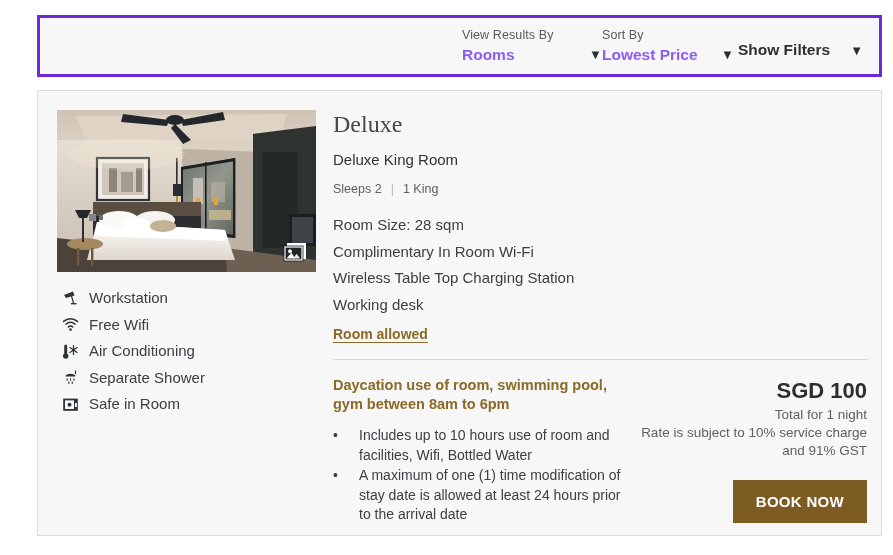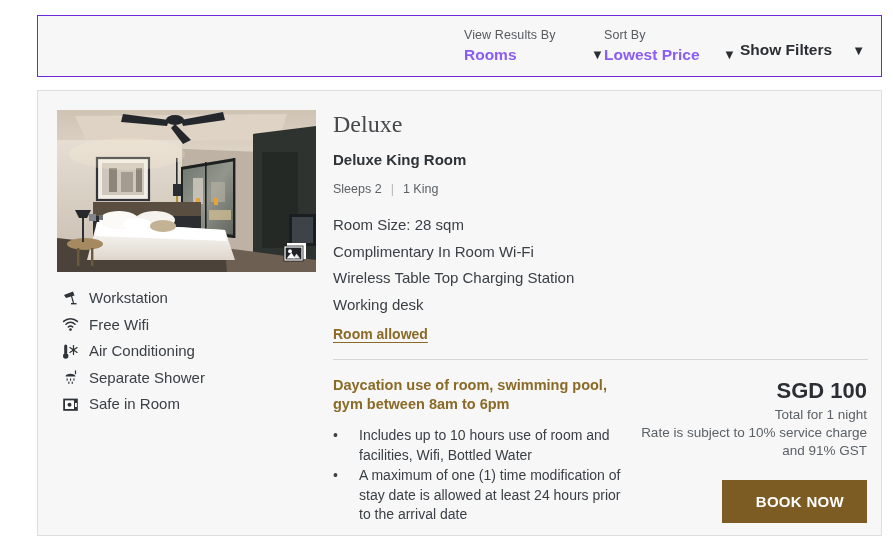--- a/index.html
+++ b/index.html
@@ -12,21 +12,21 @@
     overflow: hidden;
   }
   .page { position: relative; width: 893px; height: 555px; background:#fff; }
 
   
   .filter-bar {
     position: absolute;
     left: 37px; top: 15px;
     width: 845px; height: 62px;
     background: #f7f7f7;
-    border: 1px solid #6d28d9;
+    border: 3px solid #6d28d9;
     display: flex;
     align-items: center;
     justify-content: flex-end;
     padding-right: 16px;
   }
   .ctrl { display: flex; flex-direction: column; justify-content: center; }
   .ctrl-label {
     font-size: 12.5px;
     color: #555a5f;
     line-height: 15px;
@@ -111,21 +111,21 @@
   .room-type {
     font-family: "Liberation Serif", serif;
     font-size: 24px;
     color: #46484b;
     line-height: 28px;
     margin: 0 0 12px 0;
     font-weight: normal;
   }
   .room-name {
     font-size: 15px;
-    font-weight: bold;
+    font-weight: normal;
     color: #2e3338;
     line-height: 19px;
     margin: 0 0 12px 0;
   }
   .occupancy {
     font-size: 12.5px;
     color: #5b6166;
     line-height: 16px;
     margin-bottom: 15px;
     display: flex;
@@ -204,21 +204,21 @@
     margin-left: auto;
   }
   .book-btn {
     display: inline-block;
     margin-top: 20px;
     background: #7d5c24;
     color: #ffffff;
     font-size: 15px;
     font-weight: bold;
     letter-spacing: .3px;
-    padding: 13px 23px 13px 34px;
+    padding: 13px 23px 13px 23px;
     border: none;
     cursor: pointer;
     font-family: "Liberation Sans", sans-serif;
   }
 </style>
 </head>
 <body>
 
 <div class="page">
 

